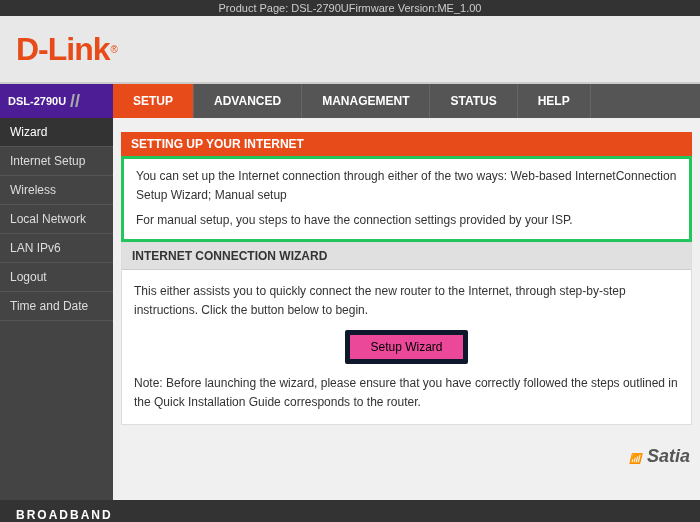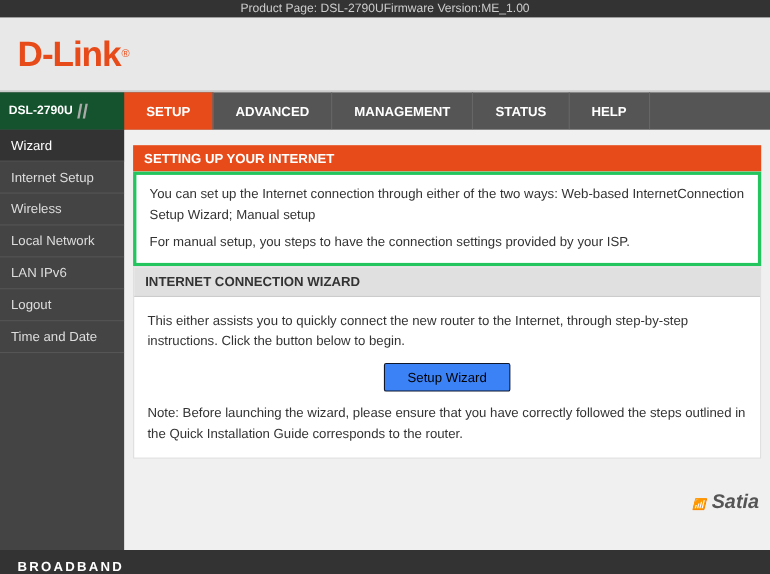--- a/index.html
+++ b/index.html
@@ -52,21 +52,21 @@
     }
 
     
     #nav-tabs {
       display: flex;
       background: #555;
       height: 34px;
     }
 
     #sidebar-label {
-      background: #14532d;
+      background: #4c1d95;
       color: #fff;
       font-size: 11px;
       font-weight: bold;
       padding: 0 8px;
       display: flex;
       align-items: center;
       width: 113px;
       min-width: 113px;
     }
 
@@ -151,22 +151,22 @@
       padding: 12px 12px;
       font-size: 12px;
       color: #333;
       line-height: 1.6;
     }
 
     .setup-button {
       display: block;
       margin: 10px auto;
       padding: 5px 20px;
-      background: #3b82f6;
-      border: 1px solid #0f172a;
+      background: #ec4899;
+      border: 5px solid #0f172a;
       cursor: pointer;
       font-size: 12px;
       border-radius: 2px;
     }
 
     .intro-section {
       padding: 8px 8px 0 8px;
     }
 
     .intro-text {

